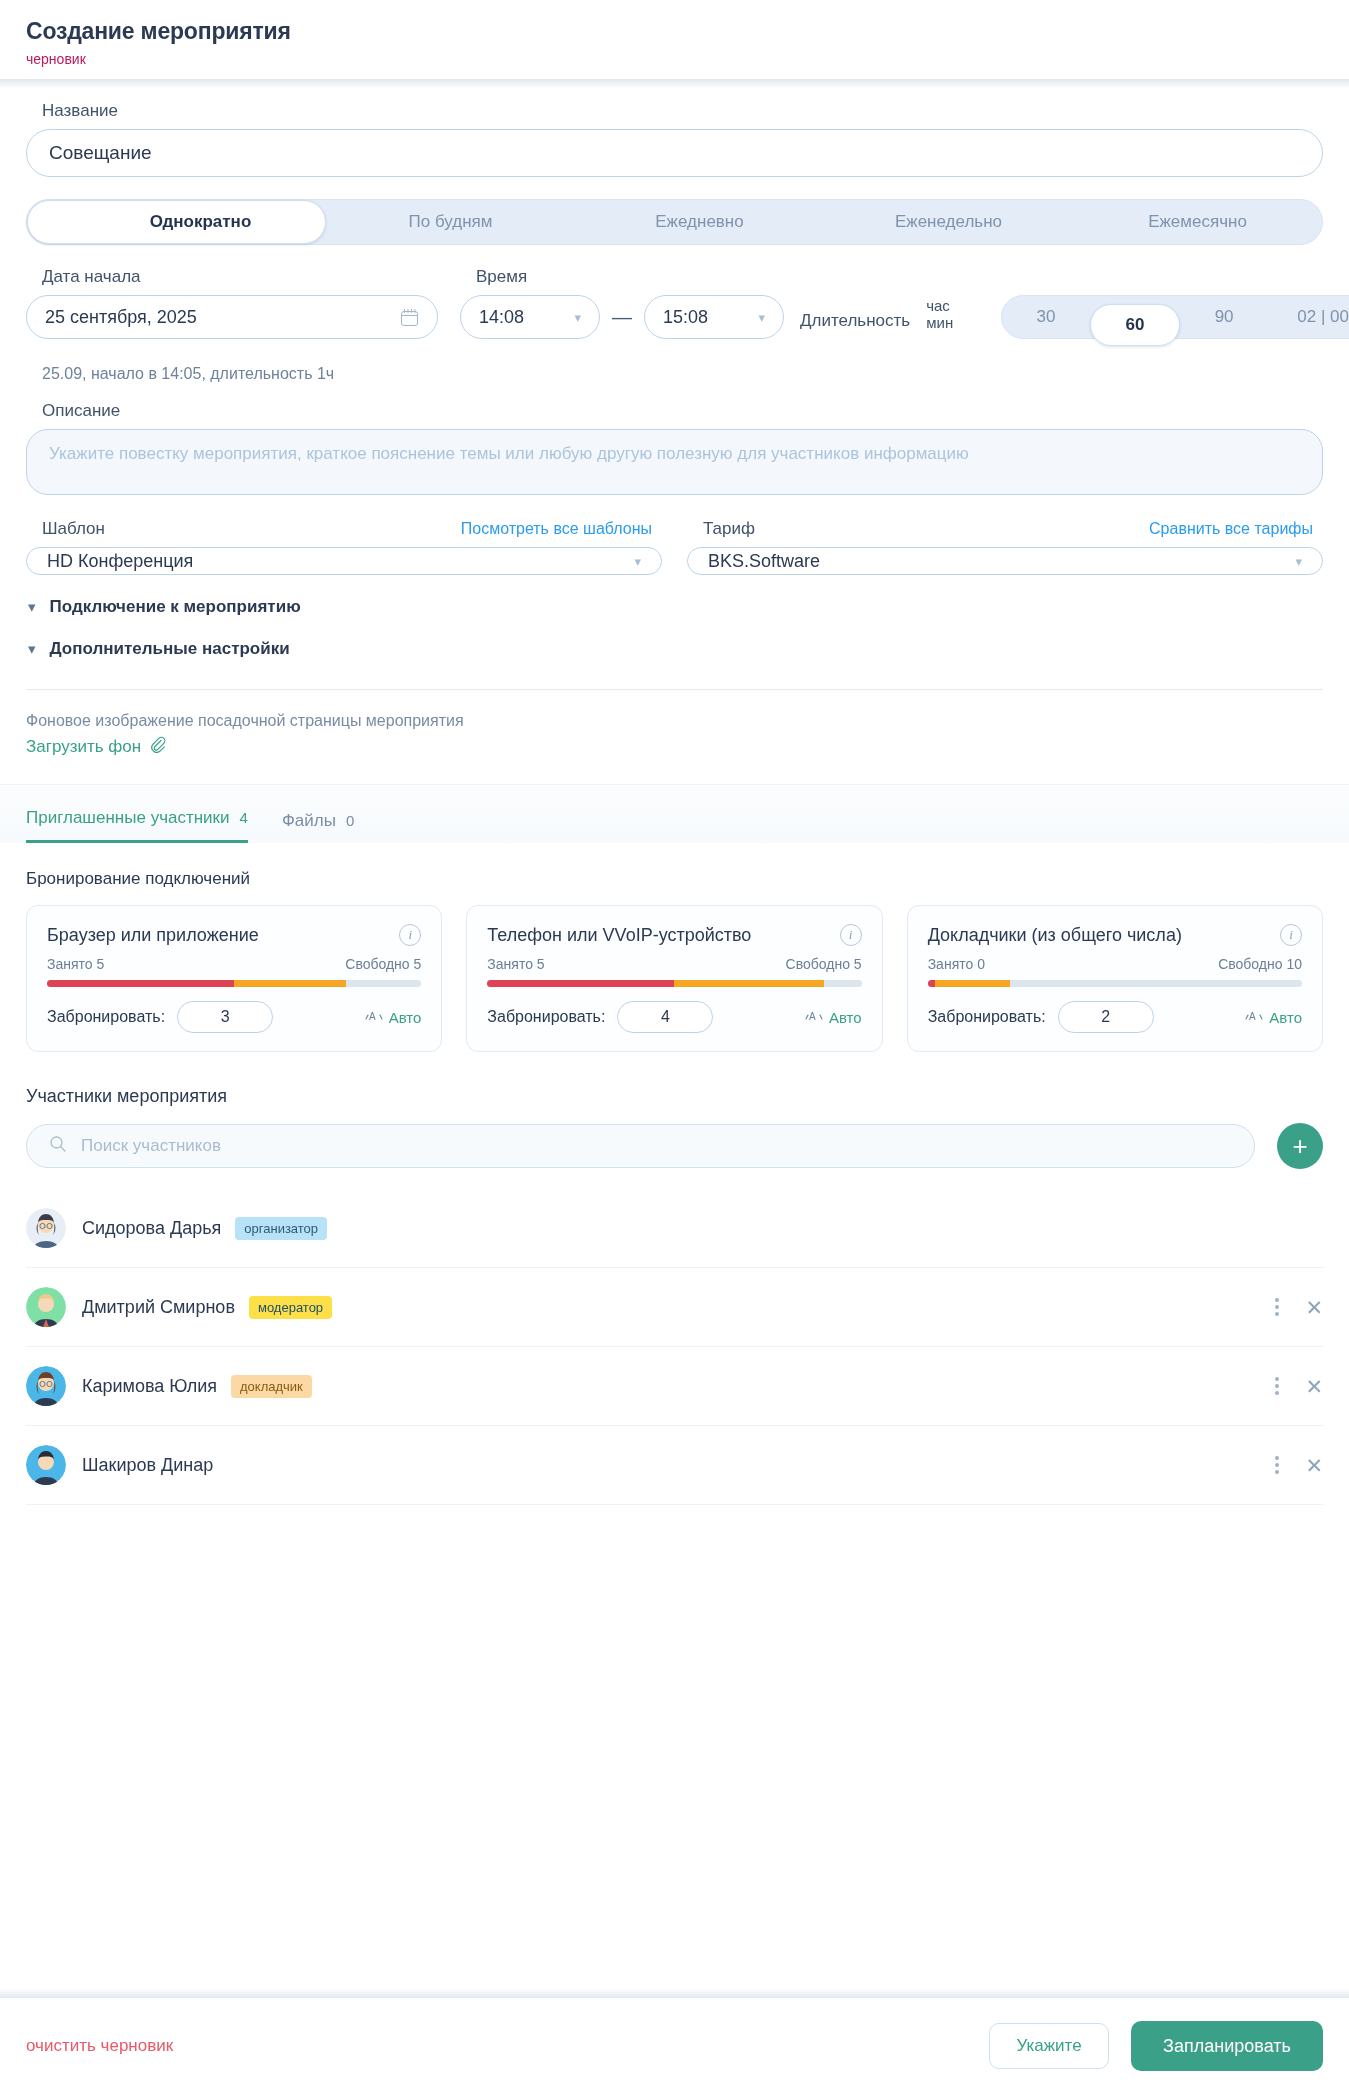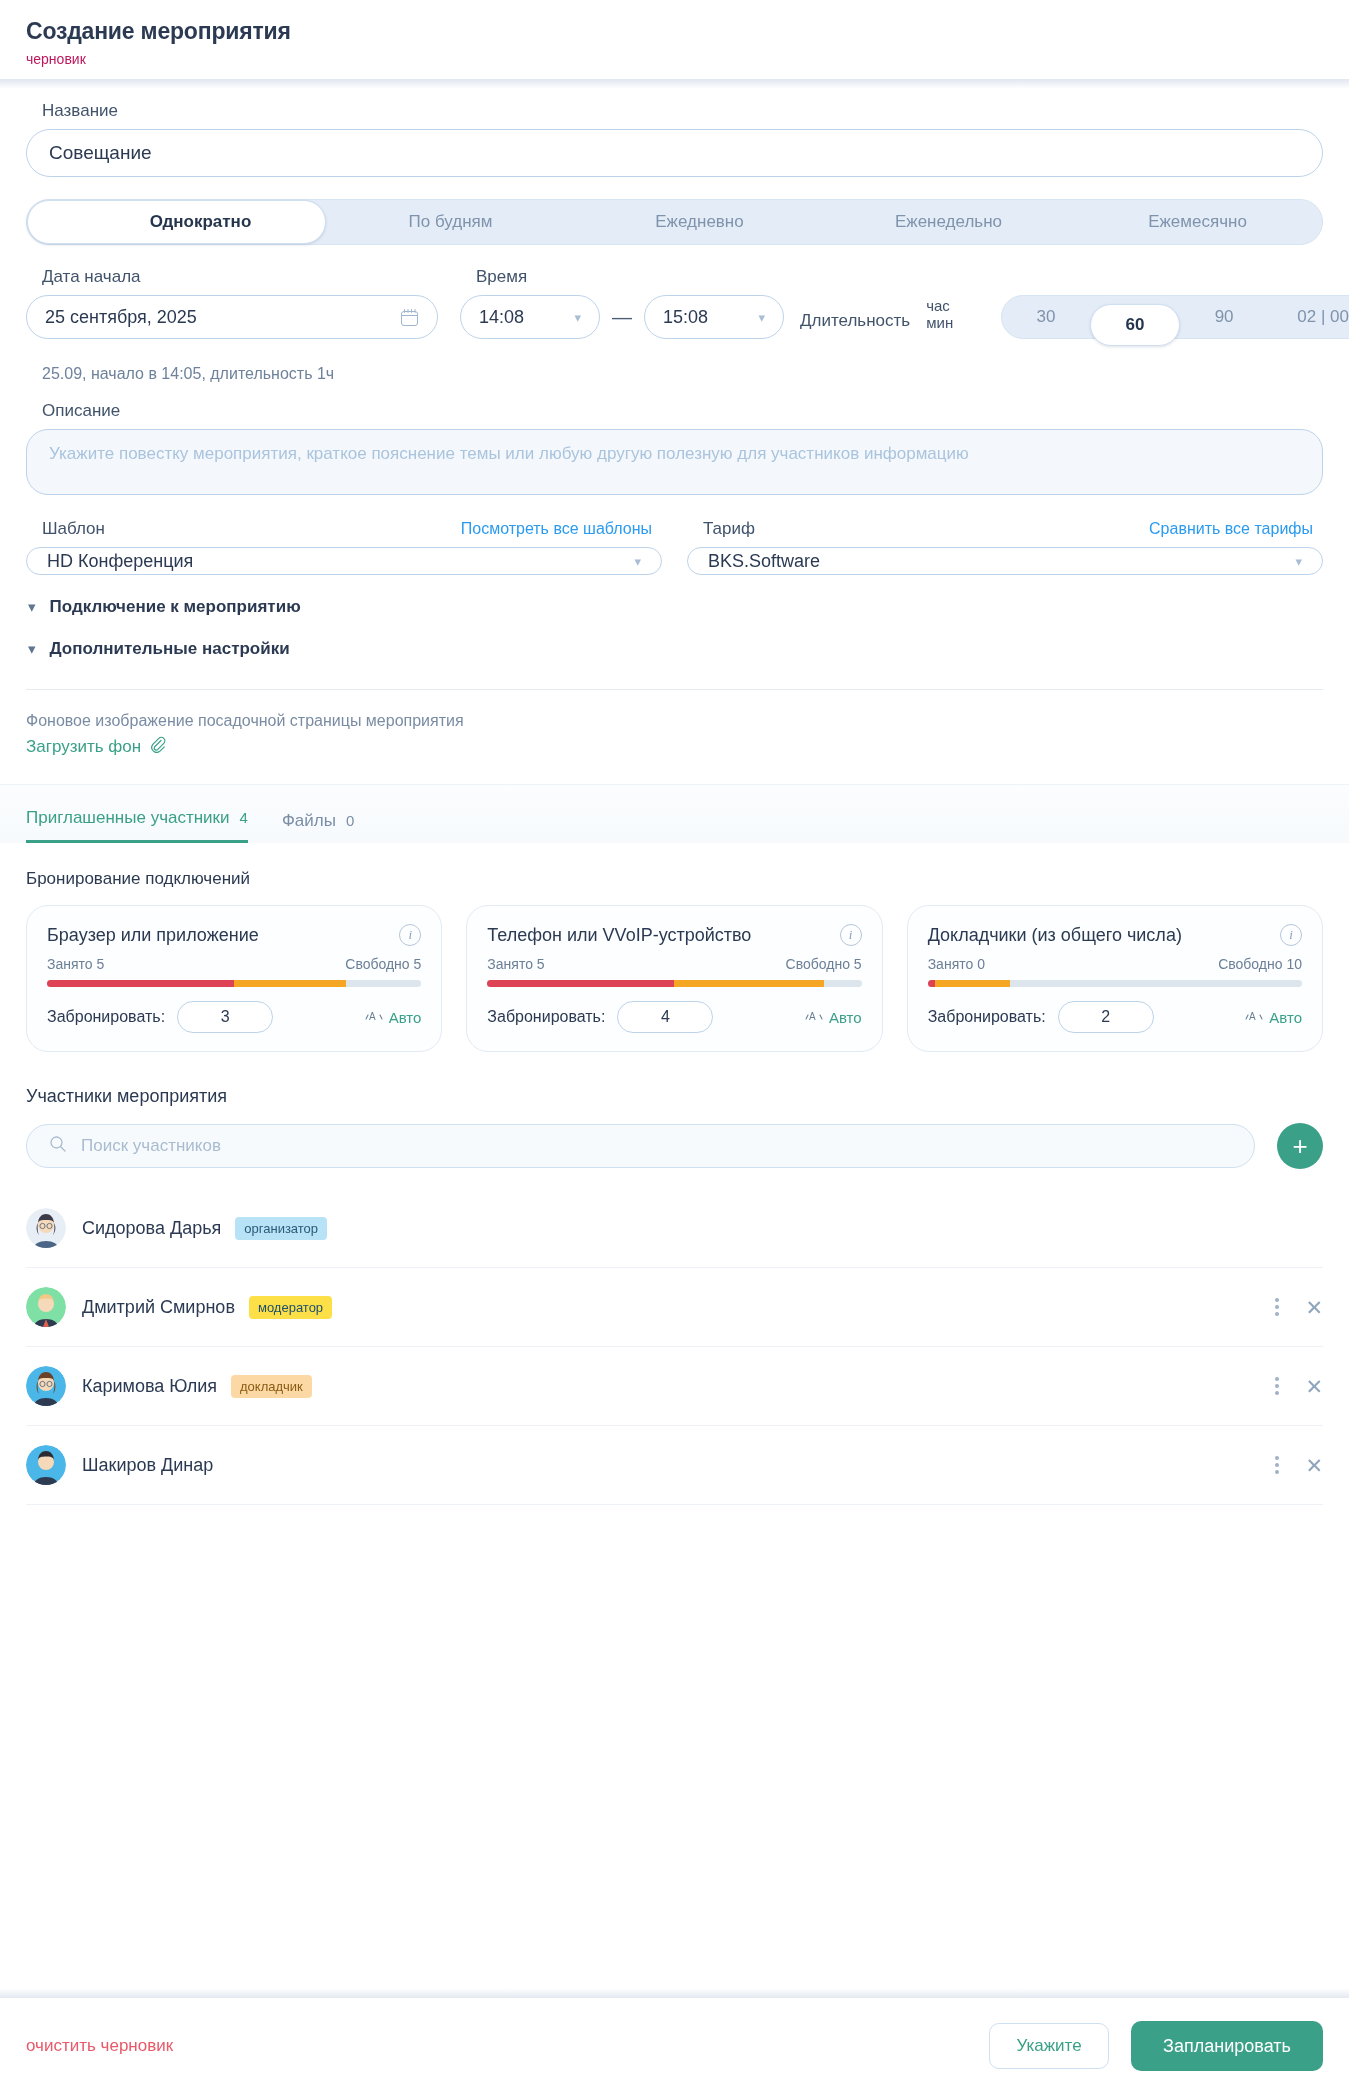--- a/index.html
+++ b/index.html
@@ -125,21 +125,21 @@
   .tabs { display:flex; gap: 34px; align-items:flex-end; height: 58px; }
   .tab { font-size:17px; color:#7b8ea6; padding-bottom: 12px; cursor:pointer; display:flex; gap:10px; align-items:baseline;}
   .tab.active { color:#3aa088; border-bottom: 3px solid #3aa088; }
   .tab .cnt { font-size:15px; }
 
   .section-title { font-size:17px; color:#2b3a52; margin: 26px 0 16px 0; }
 
   
   .cards { display:flex; gap: 24px; }
   .card {
-    flex:1; border:1px solid #e2eaf3; border-radius:22px; background:#fdfeff;
+    flex:1; border:1px solid #e2eaf3; border-radius:12px; background:#fdfeff;
     padding: 18px 20px 18px 20px;
   }
   .card-head { display:flex; align-items:center; justify-content:space-between; }
   .card-title { font-size:18px; color:#2b3a52; }
   .info-ico {
     width:22px; height:22px; border-radius:50%; border:1px solid #b6c6d8;
     color:#8aa0b8; font-size:13px; font-style:italic; display:flex; align-items:center; justify-content:center;
     font-family:"Liberation Serif", serif;
   }
   .card-stats { display:flex; justify-content:space-between; font-size:14px; color:#6b7f96; margin-top: 10px; }

